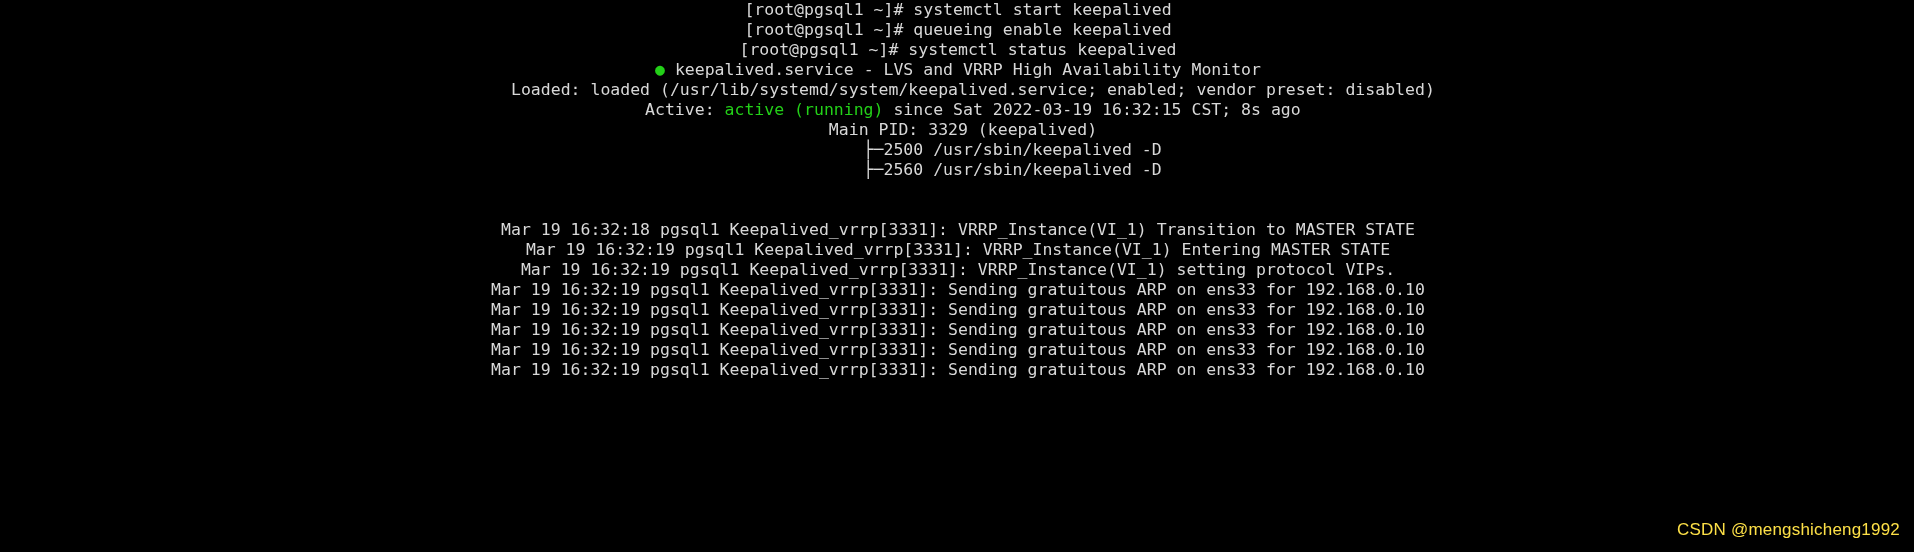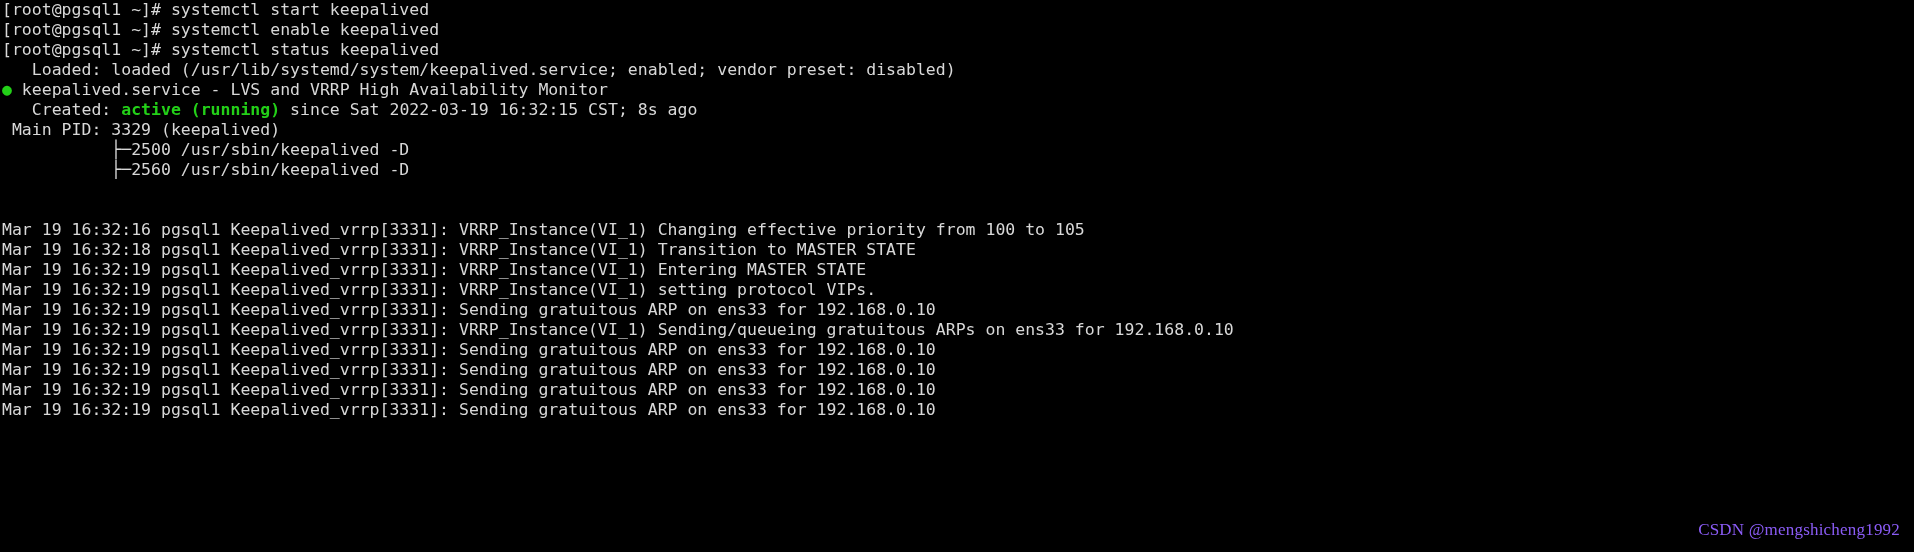--- a/index.html
+++ b/index.html
@@ -28,60 +28,59 @@
     font-size: 16.5px;
     line-height: 20px;
     color: #d8d8d8;
     letter-spacing: 0px;
     padding-left: 2px;
     height: 20px;
   }
   .seg { white-space: pre; }
   .seg.green-bold {
     color: #23d018;
-    font-weight: bold;
+    font-weight: normal;
   }
   .seg.dot {
     color: #23d018;
   }
   .watermark {
     position: absolute;
     right: 14px;
     bottom: 12px;
-    font-family: Liberation Serif, serif;
+    font-family: Liberation Sans, sans-serif;
     font-size: 17px;
-    color: #8b5cf6;
+    color: #fde047;
     letter-spacing: 0.2px;
     white-space: pre;
   }
   #screen-body {
     padding-top: 0px;
+    text-align: center;
   }
 </style>
 </head>
 <body>
 
 <div id="terminal">
   <div id="screen-body">
       <div class="line"><span class="seg">[root@pgsql1 ~]# systemctl start keepalived</span></div>
-      <div class="line"><span class="seg">[root@pgsql1 ~]# systemctl enable keepalived</span></div>
+      <div class="line"><span class="seg">[root@pgsql1 ~]# queueing enable keepalived</span></div>
       <div class="line"><span class="seg">[root@pgsql1 ~]# systemctl status keepalived</span></div>
+      <div class="line"><span class="seg dot">●</span><span class="seg"> keepalived.service - LVS and VRRP High Availability Monitor</span></div>
       <div class="line"><span class="seg">   Loaded: loaded (/usr/lib/systemd/system/keepalived.service; enabled; vendor preset: disabled)</span></div>
-      <div class="line"><span class="seg dot">●</span><span class="seg"> keepalived.service - LVS and VRRP High Availability Monitor</span></div>
-      <div class="line"><span class="seg">   Created: </span><span class="seg green-bold">active (running)</span><span class="seg"> since Sat 2022-03-19 16:32:15 CST; 8s ago</span></div>
+      <div class="line"><span class="seg">   Active: </span><span class="seg green-bold">active (running)</span><span class="seg"> since Sat 2022-03-19 16:32:15 CST; 8s ago</span></div>
       <div class="line"><span class="seg"> Main PID: 3329 (keepalived)</span></div>
       <div class="line"><span class="seg">           ├─2500 /usr/sbin/keepalived -D</span></div>
       <div class="line"><span class="seg">           ├─2560 /usr/sbin/keepalived -D</span></div>
       <div class="line"><span class="seg"> </span></div>
       <div class="line"><span class="seg"> </span></div>
-      <div class="line"><span class="seg">Mar 19 16:32:16 pgsql1 Keepalived_vrrp[3331]: VRRP_Instance(VI_1) Changing effective priority from 100 to 105</span></div>
       <div class="line"><span class="seg">Mar 19 16:32:18 pgsql1 Keepalived_vrrp[3331]: VRRP_Instance(VI_1) Transition to MASTER STATE</span></div>
       <div class="line"><span class="seg">Mar 19 16:32:19 pgsql1 Keepalived_vrrp[3331]: VRRP_Instance(VI_1) Entering MASTER STATE</span></div>
       <div class="line"><span class="seg">Mar 19 16:32:19 pgsql1 Keepalived_vrrp[3331]: VRRP_Instance(VI_1) setting protocol VIPs.</span></div>
       <div class="line"><span class="seg">Mar 19 16:32:19 pgsql1 Keepalived_vrrp[3331]: Sending gratuitous ARP on ens33 for 192.168.0.10</span></div>
-      <div class="line"><span class="seg">Mar 19 16:32:19 pgsql1 Keepalived_vrrp[3331]: VRRP_Instance(VI_1) Sending/queueing gratuitous ARPs on ens33 for 192.168.0.10</span></div>
       <div class="line"><span class="seg">Mar 19 16:32:19 pgsql1 Keepalived_vrrp[3331]: Sending gratuitous ARP on ens33 for 192.168.0.10</span></div>
       <div class="line"><span class="seg">Mar 19 16:32:19 pgsql1 Keepalived_vrrp[3331]: Sending gratuitous ARP on ens33 for 192.168.0.10</span></div>
       <div class="line"><span class="seg">Mar 19 16:32:19 pgsql1 Keepalived_vrrp[3331]: Sending gratuitous ARP on ens33 for 192.168.0.10</span></div>
       <div class="line"><span class="seg">Mar 19 16:32:19 pgsql1 Keepalived_vrrp[3331]: Sending gratuitous ARP on ens33 for 192.168.0.10</span></div>
     </div>
   <div class="watermark">CSDN @mengshicheng1992</div>
 </div>
 
 </body></html>

